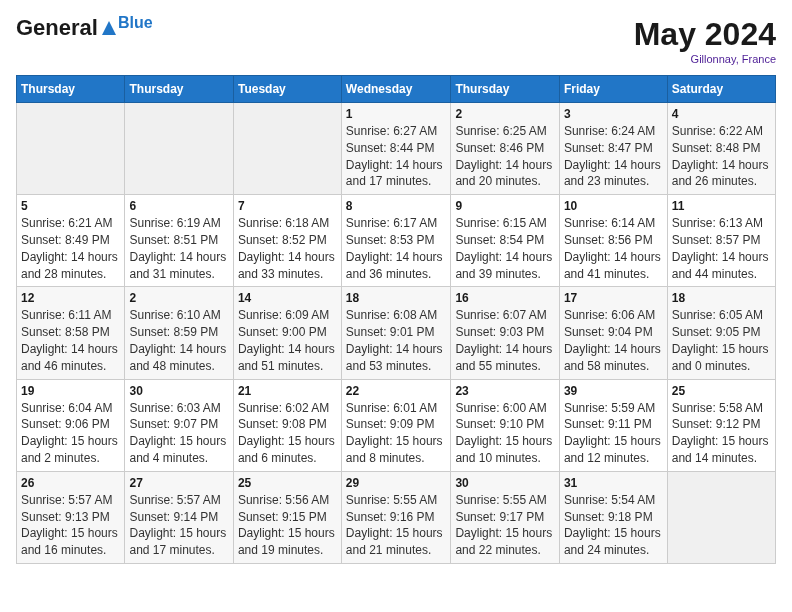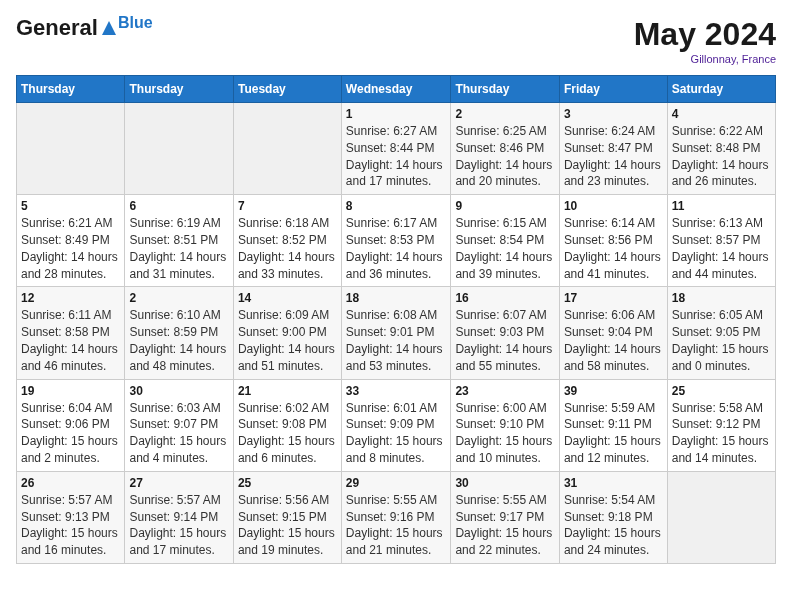--- a/index.html
+++ b/index.html
@@ -197,21 +197,21 @@
         </td>
         <td>
           <span class="day-number">30</span>
           <div class="day-detail">Sunrise: 6:03 AM<br>Sunset: 9:07 PM<br>Daylight: 15 hours<br>and 4 minutes.</div>
         </td>
         <td>
           <span class="day-number">21</span>
           <div class="day-detail">Sunrise: 6:02 AM<br>Sunset: 9:08 PM<br>Daylight: 15 hours<br>and 6 minutes.</div>
         </td>
         <td>
-          <span class="day-number">33</span>
+          <span class="day-number">22</span>
           <div class="day-detail">Sunrise: 6:01 AM<br>Sunset: 9:09 PM<br>Daylight: 15 hours<br>and 8 minutes.</div>
         </td>
         <td>
           <span class="day-number">23</span>
           <div class="day-detail">Sunrise: 6:00 AM<br>Sunset: 9:10 PM<br>Daylight: 15 hours<br>and 10 minutes.</div>
         </td>
         <td>
           <span class="day-number">39</span>
           <div class="day-detail">Sunrise: 5:59 AM<br>Sunset: 9:11 PM<br>Daylight: 15 hours<br>and 12 minutes.</div>
         </td>

